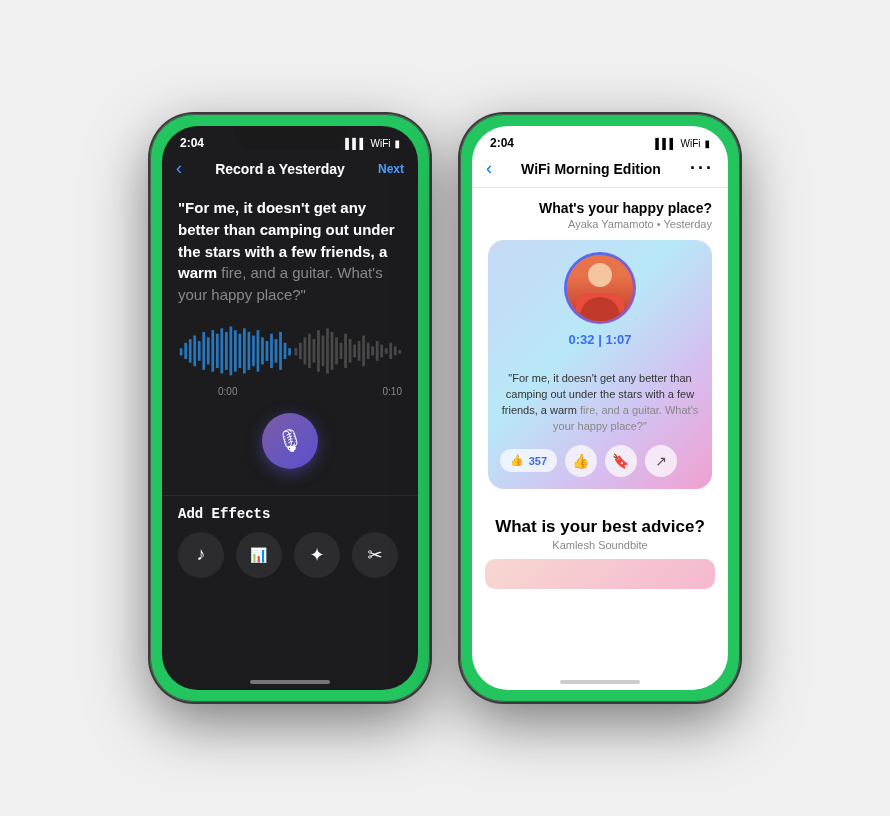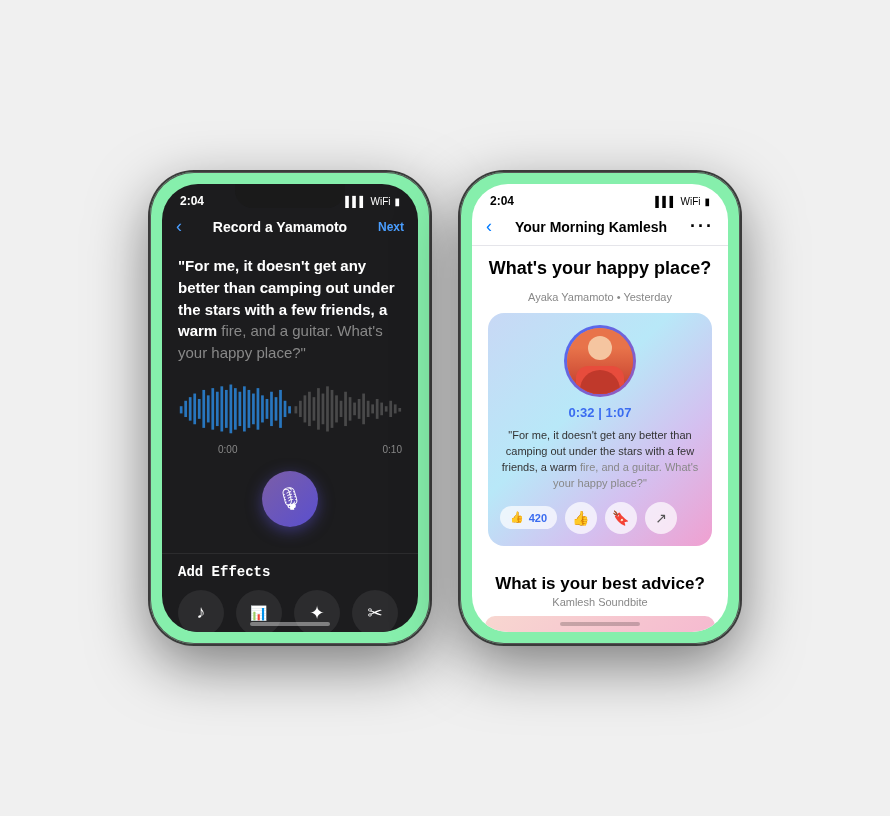--- a/index.html
+++ b/index.html
@@ -16,22 +16,22 @@
     .phones-container {
       display: flex;
       gap: 30px;
       align-items: center;
       padding: 20px;
     }
 
     
     .phone {
       width: 280px;
-      height: 472px;
-      background: #86efac;
+      height: 588px;
+      background: #22c55e;
       border-radius: 44px;
       position: relative;
       box-shadow: 0 0 0 2px #3a3a3a, 0 20px 60px rgba(0,0,0,0.5), inset 0 0 0 1px #555;
       overflow: hidden;
     }
     .phone-screen {
       position: absolute;
       top: 12px;
       left: 12px;
       right: 12px;
@@ -226,30 +226,30 @@
       color: #000;
       font-size: 18px;
       font-weight: 700;
       letter-spacing: 2px;
     }
 
     .post-content {
       padding: 12px 16px 8px;
     }
     .post-title {
-      font-size: 18px;
+      font-size: 14px;
       font-weight: 800;
       color: #000;
-      text-align: center;
-      margin-bottom: 12px;
+      text-align: right;
+      margin-bottom: 2px;
     }
     .post-meta {
       font-size: 11px;
       color: #888;
-      text-align: center;
+      text-align: right;
       margin-bottom: 10px;
     }
 
     
     .soundbite-card {
       border-radius: 16px;
       overflow: hidden;
       background: linear-gradient(135deg, #c8d8f5 0%, #b8e8f8 40%, #d4c0f0 70%, #f0a0d0 100%);
       padding: 12px;
       position: relative;
@@ -320,21 +320,21 @@
       height: 28px;
       background: #e74c3c;
       border-radius: 12px 12px 0 0;
     }
 
     .card-timer {
       text-align: center;
       font-size: 13px;
       font-weight: 700;
       color: #3a6cf0;
-      margin-bottom: 8px;
+      margin-bottom: 24px;
     }
     .card-quote {
       font-size: 11px;
       line-height: 1.45;
       text-align: center;
       color: #333;
       margin-bottom: 10px;
       font-weight: 500;
     }
     .card-quote .warm-part {
@@ -417,21 +417,21 @@
         <span class="status-time">2:04</span>
         <div class="status-icons">
           <span>▌▌▌</span>
           <span>WiFi</span>
           <span>▮</span>
         </div>
       </div>
 
       <div class="dark-nav">
         <span class="dark-nav-back">‹</span>
-        <span class="dark-nav-title">Record a Yamamoto</span>
+        <span class="dark-nav-title">Record a Yesterday</span>
         <span class="dark-nav-next">Next</span>
       </div>
 
       <div class="dark-content">
         <div class="soundbite-text">
           <span class="white-part">"For me, it doesn't get any better than camping out under the stars with a few friends, a warm</span>
           <span class="gray-part">fire, and a guitar. What's your happy place?"</span>
         </div>
 
         <div class="waveform-container">
@@ -536,21 +536,21 @@
         <span class="status-time" style="color:#000;">2:04</span>
         <div class="status-icons" style="color:#000;">
           <span>▌▌▌</span>
           <span>WiFi</span>
           <span>▮</span>
         </div>
       </div>
 
       <div class="light-nav">
         <span class="light-nav-back">‹</span>
-        <span class="light-nav-title">Your Morning Kamlesh</span>
+        <span class="light-nav-title">WiFi Morning Edition</span>
         <span class="light-nav-more">···</span>
       </div>
 
       <div class="post-content">
         <div class="post-title">What's your happy place?</div>
         <div class="post-meta">
           <span>Ayaka Yamamoto</span>
           <span> • </span>
           <span>Yesterday</span>
         </div>
@@ -569,21 +569,21 @@
           <div class="card-timer">0:32 | 1:07</div>
 
           <div class="card-quote">
             <span>"For me, it doesn't get any better than camping out under the stars with a few friends, a warm</span>
             <span class="warm-part">fire, and a guitar. What's your happy place?"</span>
           </div>
 
           <div class="card-actions">
             <div class="like-pill">
               <span>👍</span>
-              <span>420</span>
+              <span>357</span>
             </div>
             <div class="action-btn">
               <span>👍</span>
             </div>
             <div class="action-btn">
               <span>🔖</span>
             </div>
             <div class="action-btn">
               <span>↗</span>
             </div>

